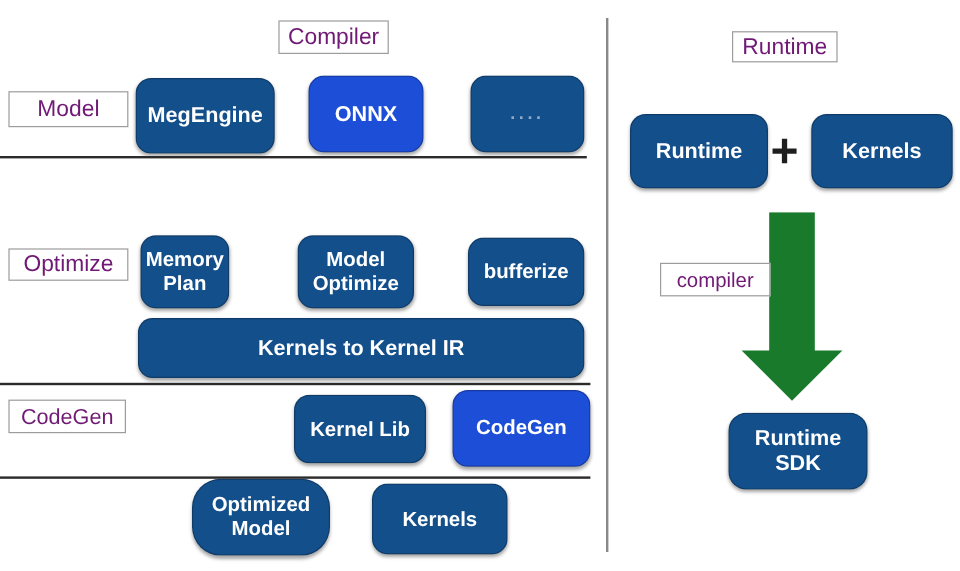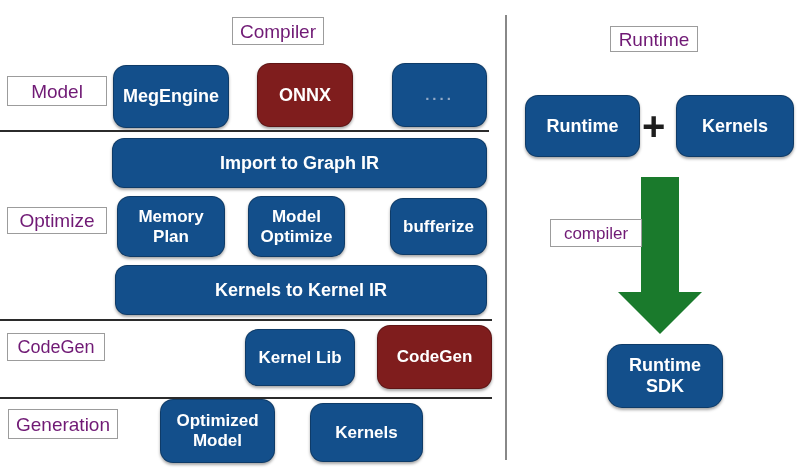--- a/index.html
+++ b/index.html
@@ -19,21 +19,21 @@
     color: #ffffff;
     font-weight: bold;
     font-size: 17px;
     text-align: center;
     border-radius: 13px;
     white-space: pre-line;
     line-height: 1.15;
     box-shadow: 0 2px 3px rgba(0,0,0,0.35);
     border: 1px solid rgba(0,0,0,0.25);
   }
-  .node.gray { background: #7f1d1d; }
+  .node.gray { background: #1d4ed8; }
   .node.bar  { font-size: 18px; }
   .node.dots { color: #93A9C6; font-size: 15px; letter-spacing: 3px; }
 
   .label-box {
     position: absolute;
     display: flex; align-items: center; justify-content: center;
     background: #ffffff;
     border: 1.5px solid #9C9C9C;
     color: #701a75;
     font-size: 19px;
@@ -69,41 +69,39 @@
 
   <div class="label-box" style="left:232px; top:17px; width:92px; height:28px;">Compiler</div>
 
   <div class="label-box" style="left:7px; top:76px; width:100px; height:30px;">Model</div>
   <div class="node" style="left:113px; top:65px; width:116px; height:63px; font-size:18px;">MegEngine</div>
   <div class="node gray" style="left:257px; top:63px; width:96px; height:64px; font-size:18px;">ONNX</div>
   <div class="node dots" style="left:392px; top:63px; width:95px; height:64px;">....</div>
 
   <div class="hline" style="left:0; top:130px; width:489px;"></div>
 
-  <div class="node bar" style="left:112px; top:138px; width:375px; height:50px; border-radius:12px;">Import to Graph IR</div>
 
   <div class="label-box" style="left:7px; top:207px; width:100px; height:27px;">Optimize</div>
-  <div class="node" style="left:117px; top:196px; width:108px; height:61px;">Memory
+  <div class="node" style="left:117px; top:196px; width:74px; height:61px;">Memory
 Plan</div>
   <div class="node" style="left:248px; top:196px; width:97px; height:61px;">Model
 Optimize</div>
   <div class="node" style="left:390px; top:198px; width:97px; height:57px;text-align:right;">bufferize</div>
 
   <div class="node bar" style="left:115px; top:265px; width:372px; height:50px; border-radius:12px;">Kernels to Kernel IR</div>
 
   <div class="hline" style="left:0; top:319px; width:492px;"></div>
 
   <div class="label-box" style="left:7px; top:333px; width:98px; height:28px; font-size:18px;">CodeGen</div>
   <div class="node" style="left:245px; top:329px; width:110px; height:57px;">Kernel Lib</div>
   <div class="node gray" style="left:377px; top:325px; width:115px; height:64px;">CodeGen</div>
 
   <div class="hline" style="left:0; top:397px; width:492px;"></div>
 
-  <div class="label-box" style="left:8px; top:409px; width:110px; height:30px;">Generation</div>
-  <div class="node" style="left:160px; top:399px; width:115px; height:64px;">Optimized
+  <div class="node" style="left:160px; top:399px; width:115px; height:64px;border-radius:24px;">Optimized
 Model</div>
   <div class="node" style="left:310px; top:403px; width:113px; height:59px;">Kernels</div>
 
   <div class="vline" style="left:505px; top:15px; height:445px;"></div>
 
   <div class="label-box" style="left:610px; top:26px; width:88px; height:26px;">Runtime</div>
 
   <div class="node" style="left:525px; top:95px; width:115px; height:62px; font-size:18px;">Runtime</div>
   <div class="plus" style="left:642px; top:106px;">+</div>
   <div class="node" style="left:676px; top:95px; width:118px; height:62px; font-size:18px;">Kernels</div>

